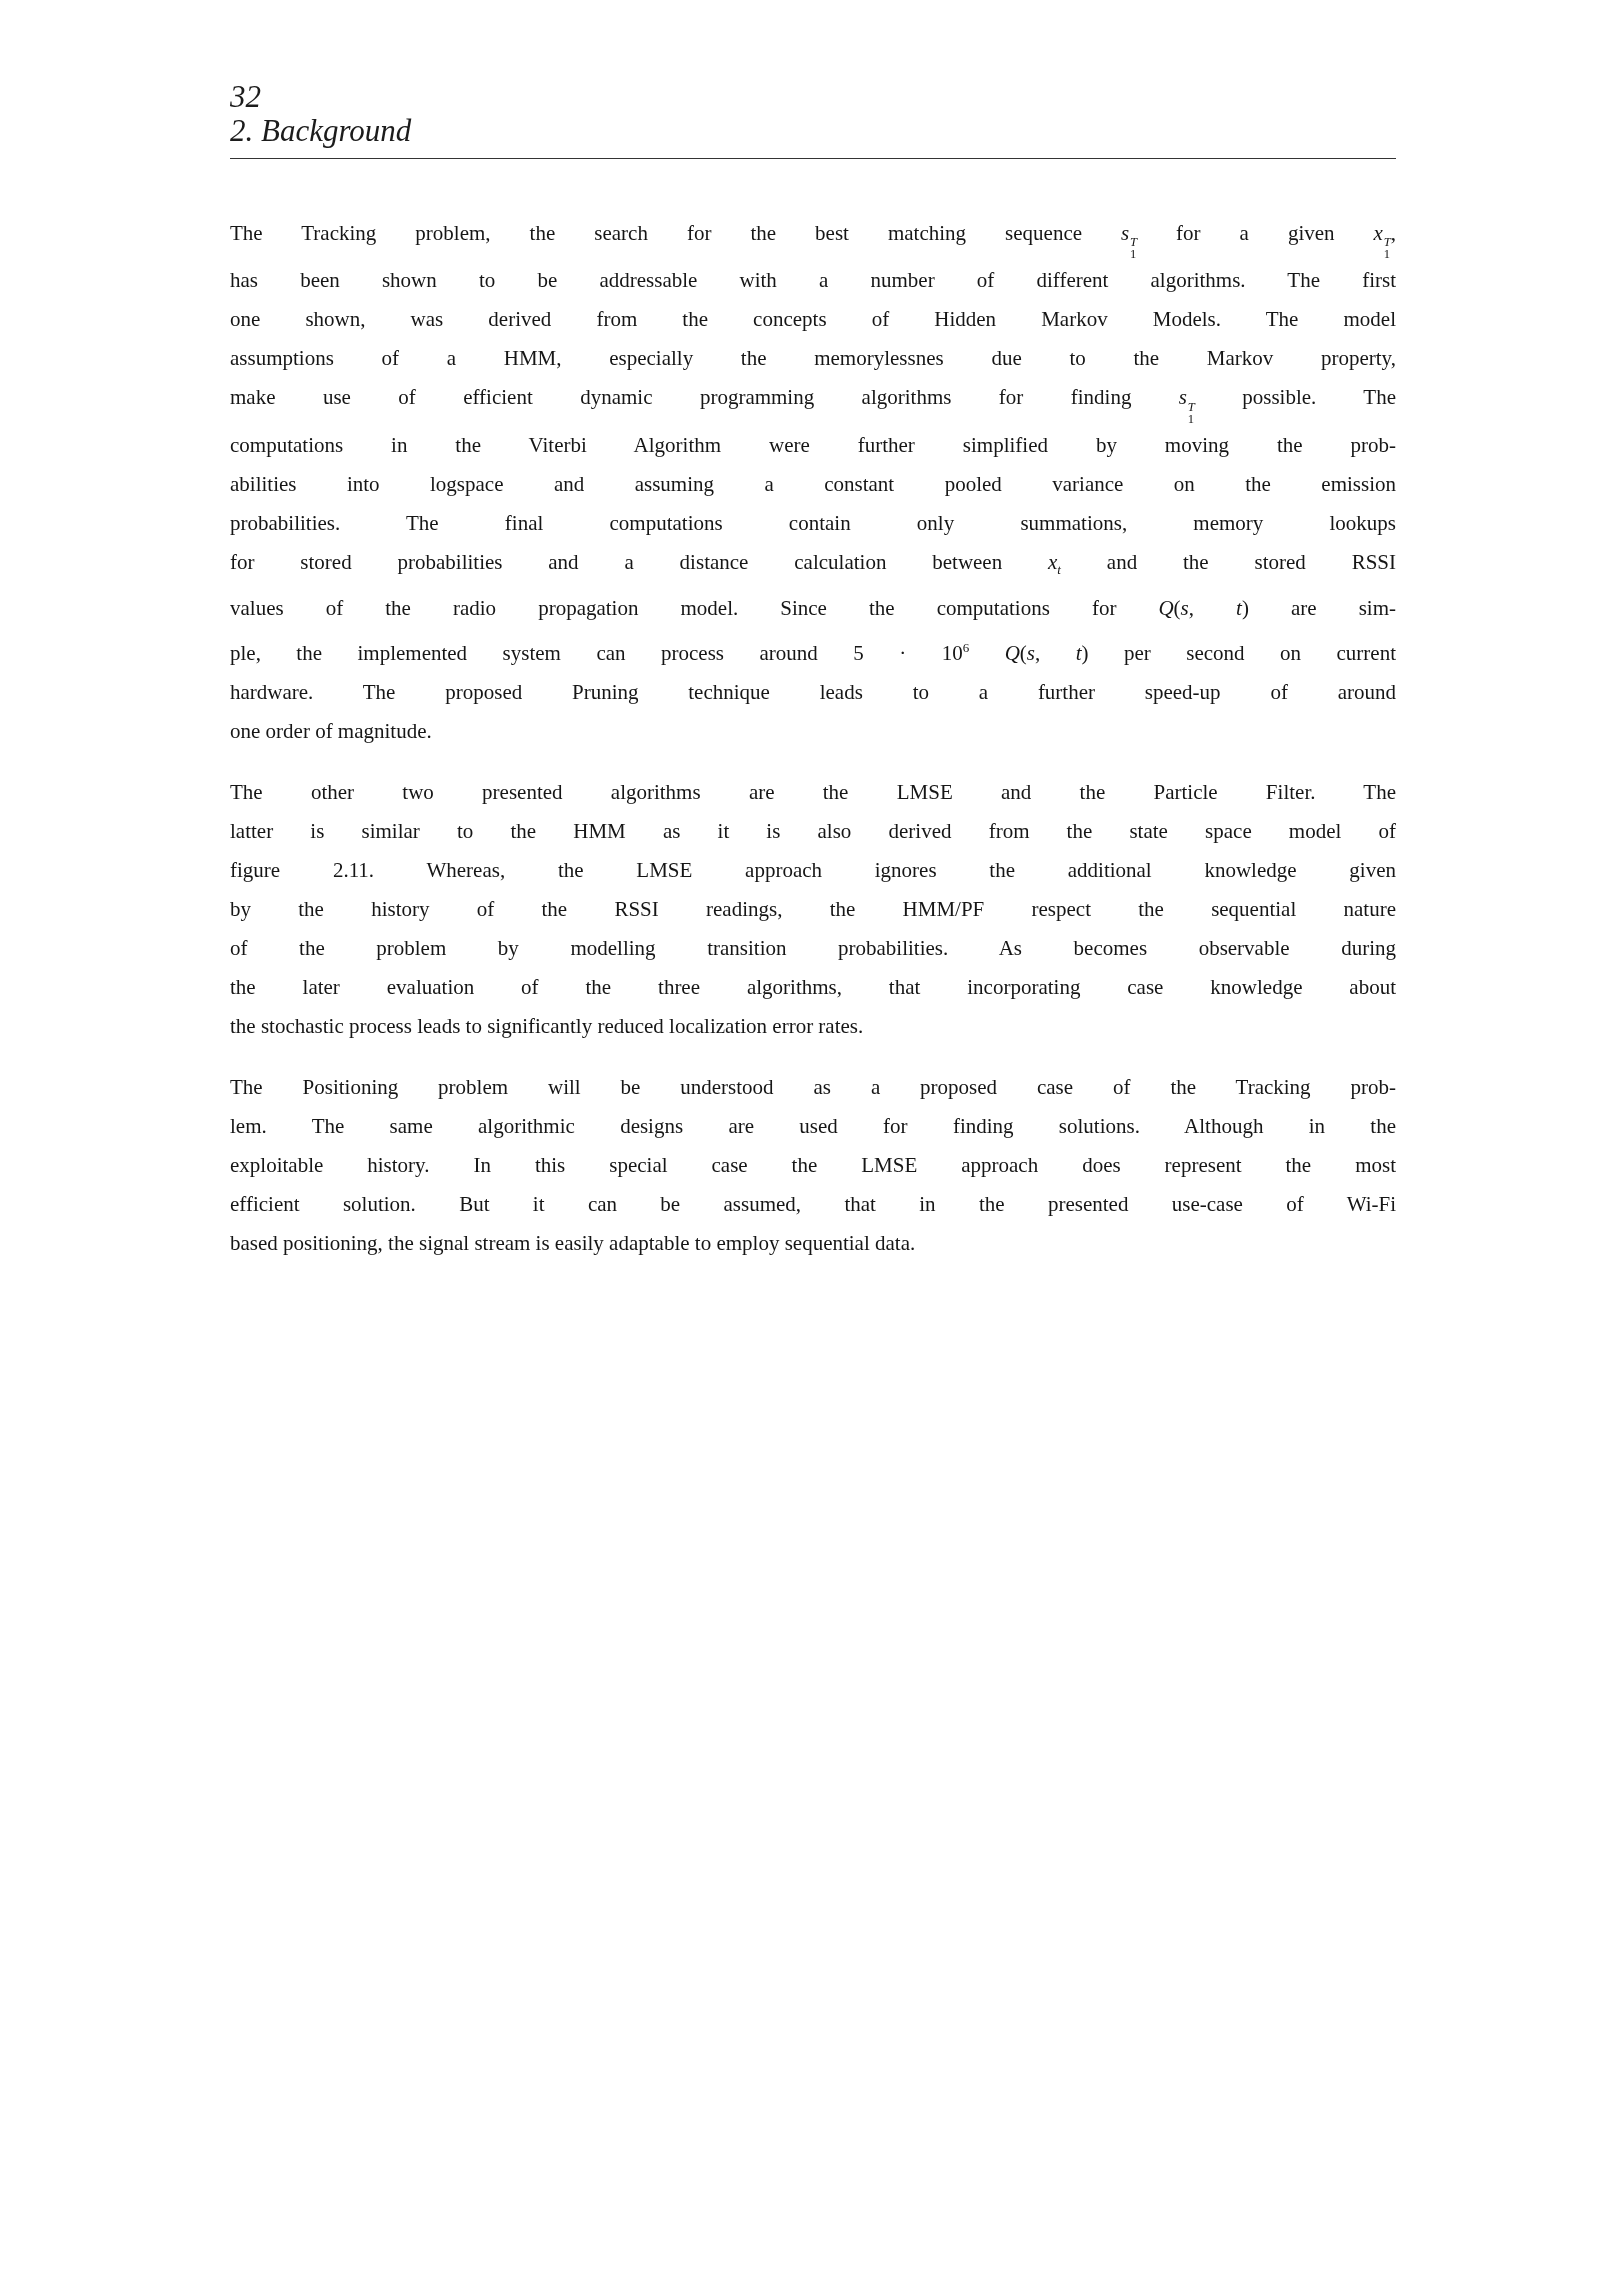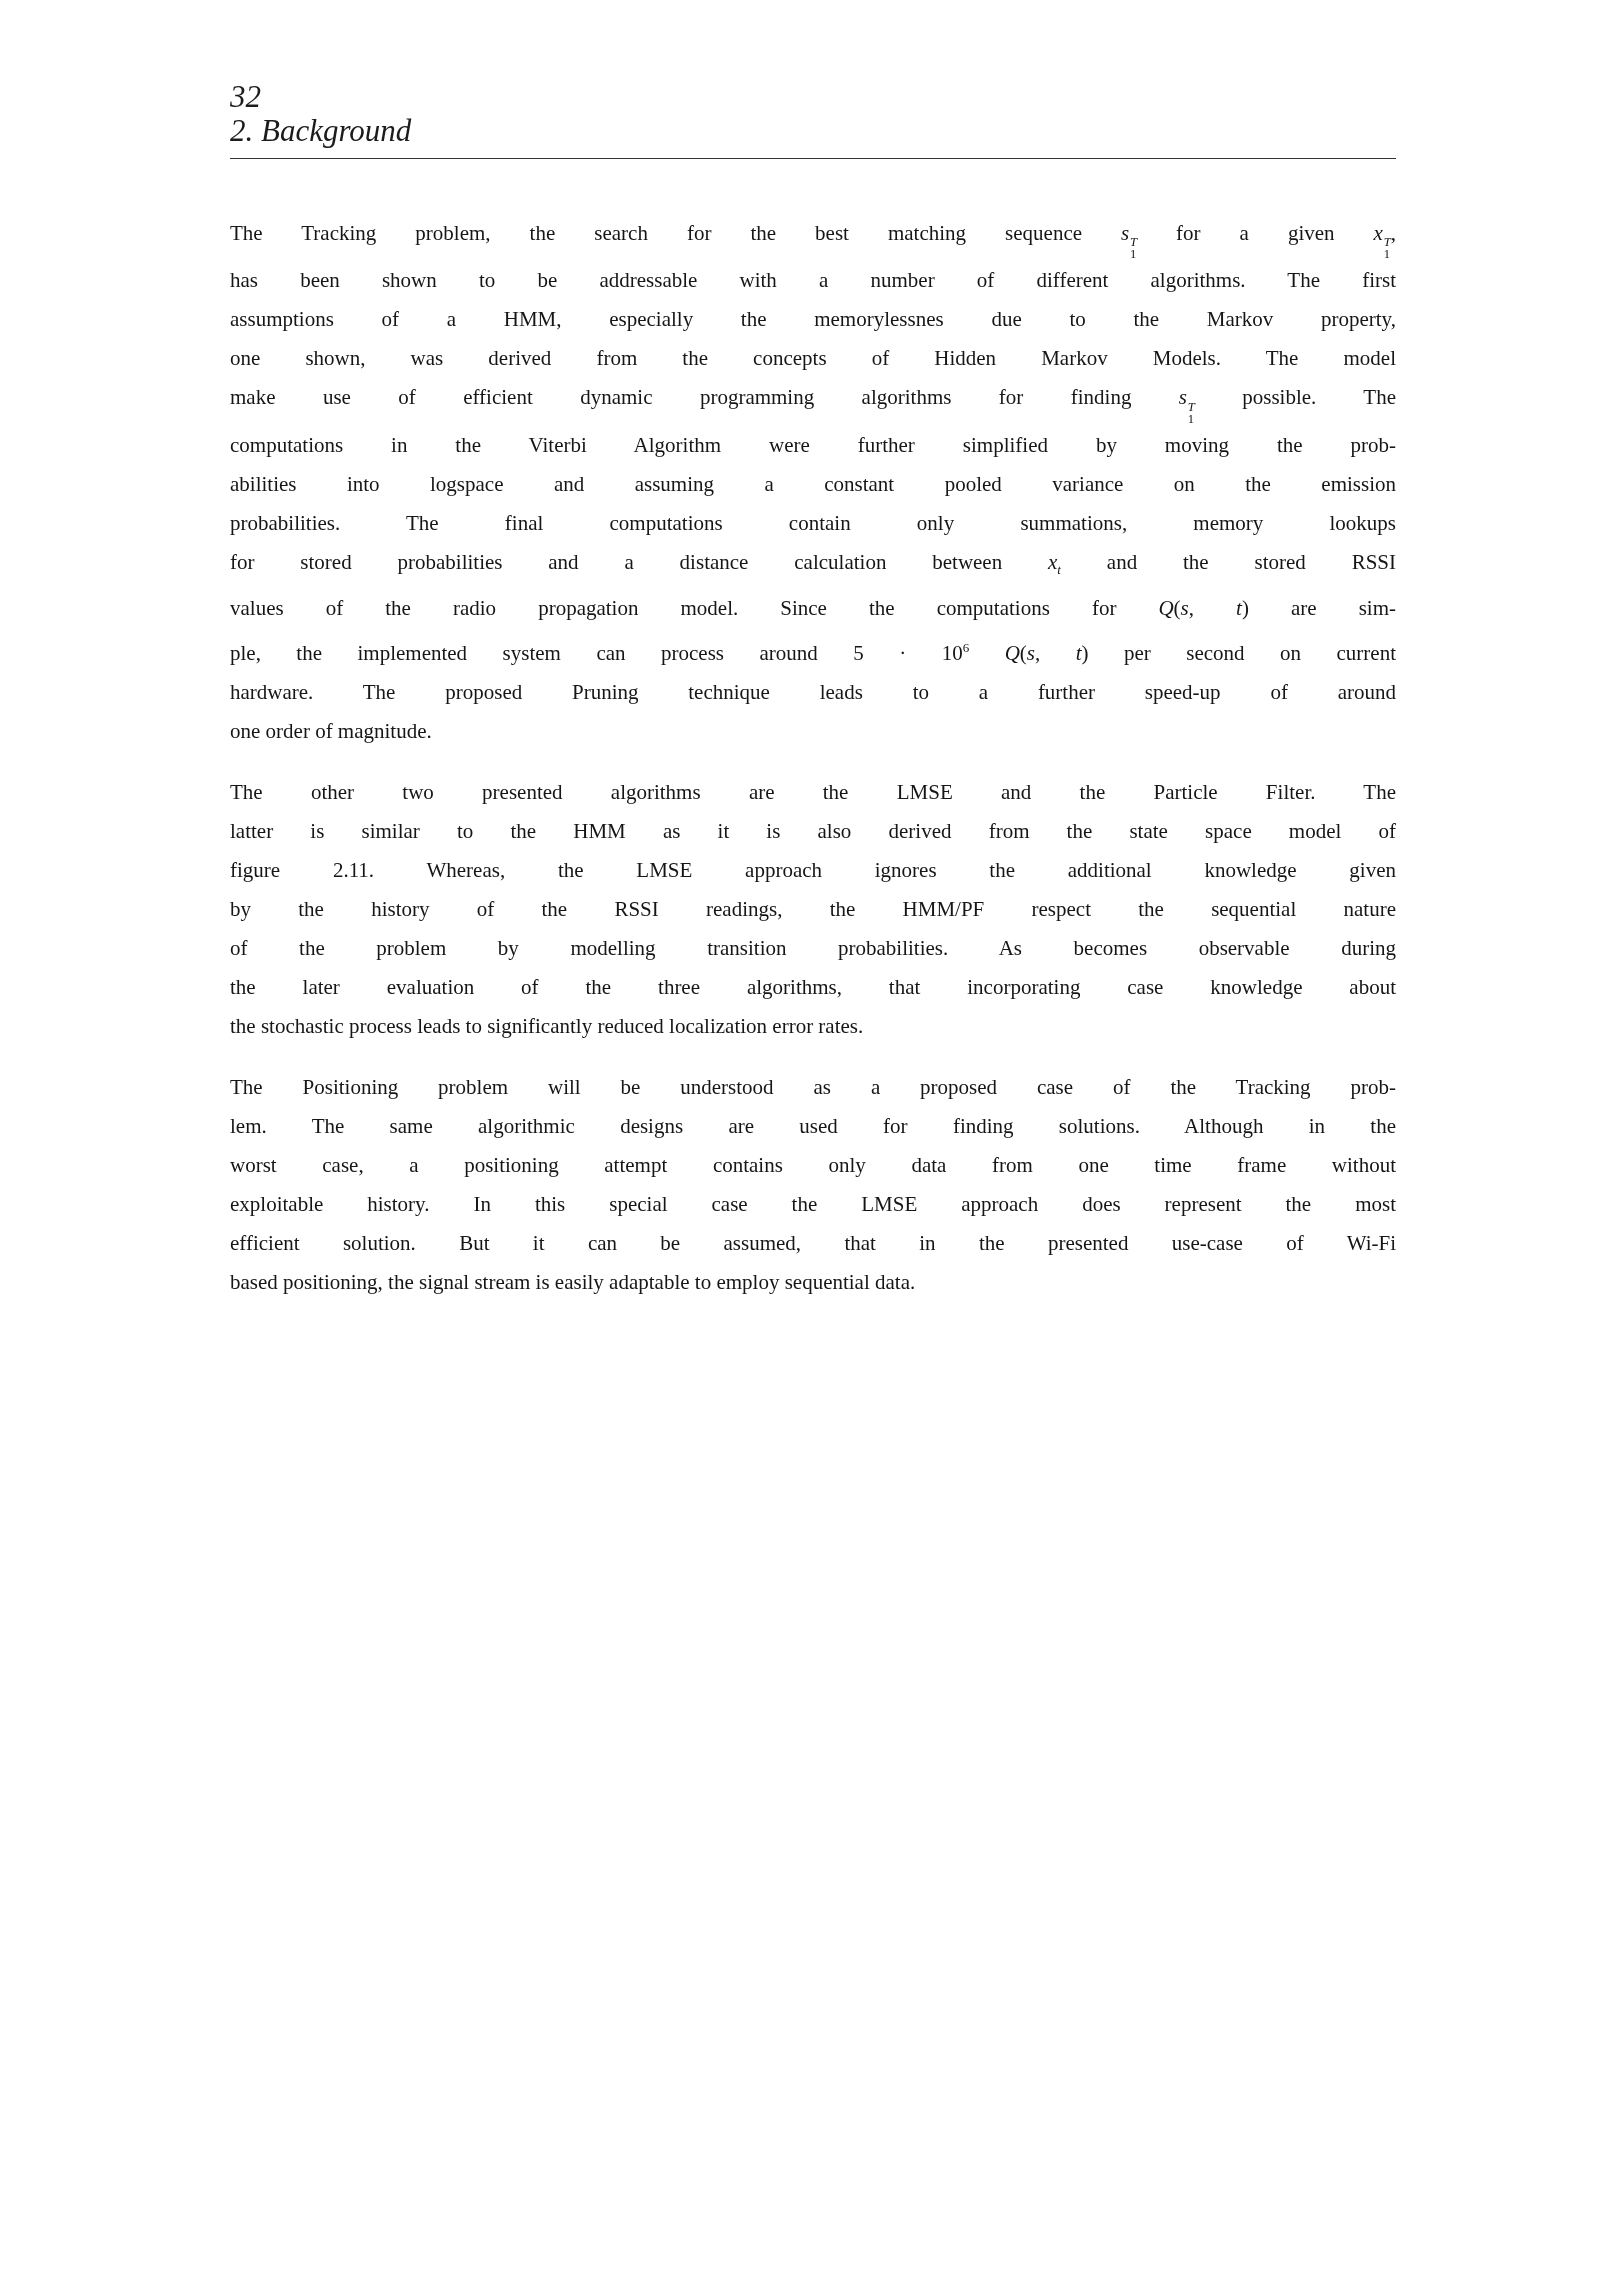--- a/index.html
+++ b/index.html
@@ -83,22 +83,22 @@
 
   <div class="paragraph first">
     <div class="line">The Tracking problem, the search for the best matching sequence <span class="mvar">s</span><span class="mstack">
           <span class="ms-sup"><span class="mvar">T</span></span>
           <span class="ms-sub">1</span>
         </span> for a given <span class="mvar">x</span><span class="mstack">
           <span class="ms-sup"><span class="mvar">T</span></span>
           <span class="ms-sub">1</span>
         </span>,</div>
     <div class="line">has been shown to be addressable with a number of different algorithms. The first</div>
+    <div class="line">one shown, was derived from the concepts of Hidden Markov Models. The model</div>
     <div class="line">assumptions of a HMM, especially the memorylessnes due to the Markov property,</div>
-    <div class="line">one shown, was derived from the concepts of Hidden Markov Models. The model</div>
     <div class="line">make use of efficient dynamic programming algorithms for finding <span class="mvar">s</span><span class="mstack">
           <span class="ms-sup"><span class="mvar">T</span></span>
           <span class="ms-sub">1</span>
         </span> possible. The</div>
     <div class="line">computations in the Viterbi Algorithm were further simplified by moving the prob-</div>
     <div class="line">abilities into logspace and assuming a constant pooled variance on the emission</div>
     <div class="line">probabilities. The final computations contain only summations, memory lookups</div>
     <div class="line">for stored probabilities and a distance calculation between <span class="mvar">x</span><sub class="msub"><span class="mvar">t</span></sub> and the stored RSSI</div>
     <div class="line">values of the radio propagation model. Since the computations for <span class="mvar">Q</span>(<span class="mvar">s</span>, <span class="mvar">t</span>) are sim-</div>
     <div class="line">ple, the implemented system can process around 5 · 10<sup class="msup">6</sup> <span class="mvar">Q</span>(<span class="mvar">s</span>, <span class="mvar">t</span>) per second on current</div>
@@ -112,20 +112,19 @@
     <div class="line">figure 2.11. Whereas, the LMSE approach ignores the additional knowledge given</div>
     <div class="line">by the history of the RSSI readings, the HMM/PF respect the sequential nature</div>
     <div class="line">of the problem by modelling transition probabilities. As becomes observable during</div>
     <div class="line">the later evaluation of the three algorithms, that incorporating case knowledge about</div>
     <div class="line last">the stochastic process leads to significantly reduced localization error rates.</div>
   </div>
 
   <div class="paragraph">
     <div class="line">The Positioning problem will be understood as a proposed case of the Tracking prob-</div>
     <div class="line">lem. The same algorithmic designs are used for finding solutions. Although in the</div>
-    <div class="line">worst case, a positioning attempt contains only data from one time frame without</div>
     <div class="line">exploitable history. In this special case the LMSE approach does represent the most</div>
     <div class="line">efficient solution. But it can be assumed, that in the presented use-case of Wi-Fi</div>
     <div class="line last">based positioning, the signal stream is easily adaptable to employ sequential data.</div>
   </div>
 
 </div>
 
 
 </body></html>

